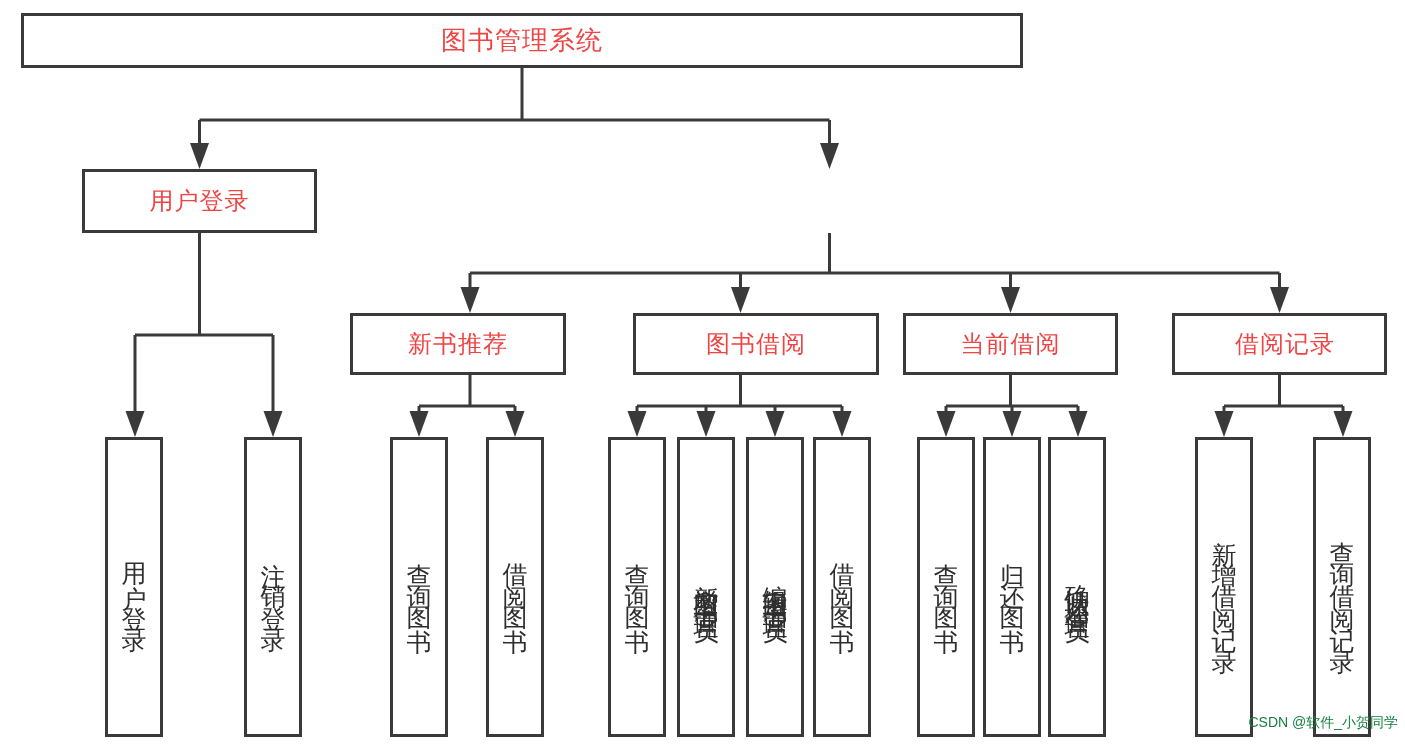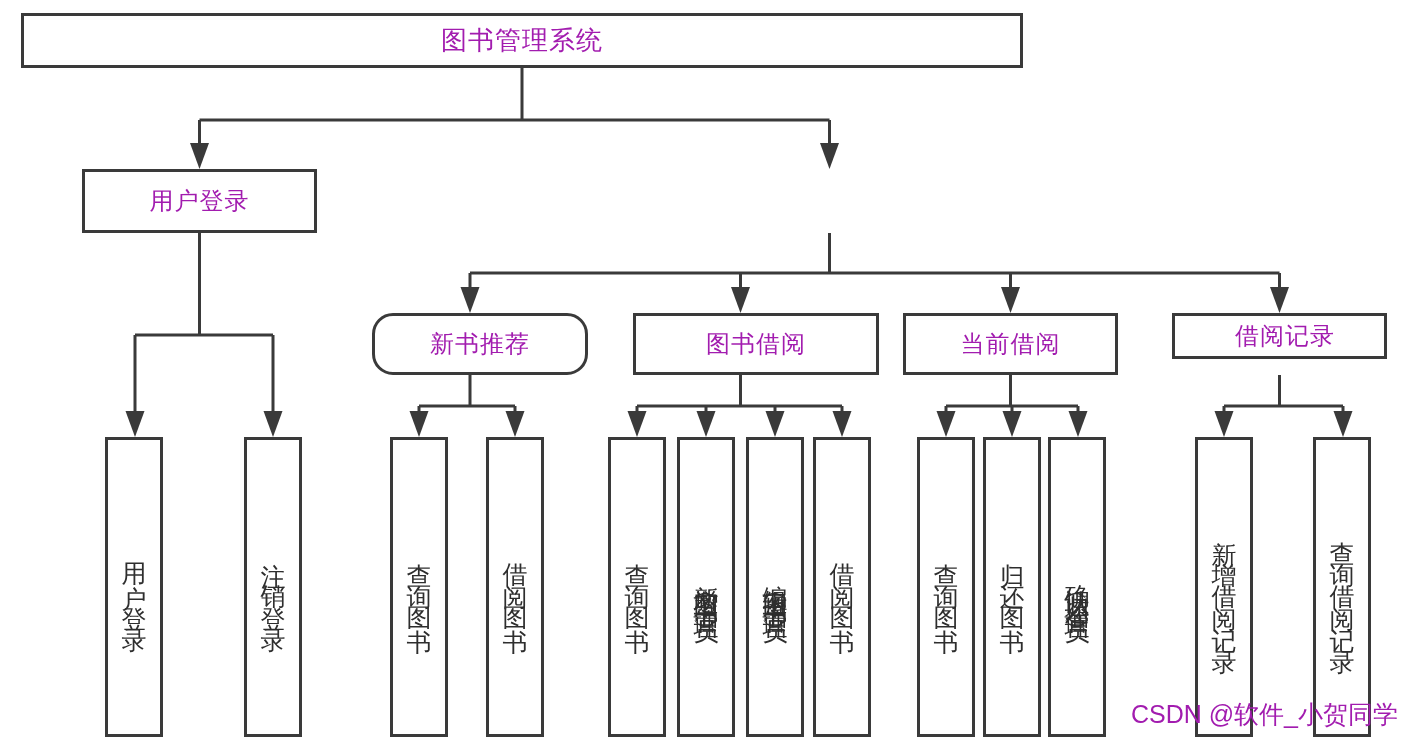--- a/index.html
+++ b/index.html
@@ -21,51 +21,51 @@
     box-sizing: border-box;
     border: 3px solid #3a3a3a;
     background: #fff;
     display: flex;
     align-items: center;
     justify-content: center;
     z-index: 1;
   }
   .node .hlabel {
     font-size: 24px;
-    color: #a21caf;
+    color: #ef4444;
     letter-spacing: 1px;
     white-space: nowrap;
   }
   .node.root .hlabel { font-size: 26px; }
   .node.leaf { top: 437px; width: 58px; height: 300px; }
   .vlabel {
     writing-mode: vertical-rl;
     text-orientation: mixed;
     font-size: 25px;
     color: #2e2e2e;
     line-height: 1;
     white-space: nowrap;
   }
   .watermark {
     position: absolute;
     right: 7px;
-    top: 698px;
-    font-size: 25px;
-    color: #a21caf;
+    top: 714px;
+    font-size: 14px;
+    color: #15803d;
     z-index: 2;
     white-space: nowrap;
   }
   
   .n-root     { left: 21px;  top: 13px;  width: 1002px; height: 55px; }
   .n-login    { left: 82px;  top: 169px; width: 235px;  height: 64px; }
   .n-mgmt     { left: 712px; top: 169px; width: 235px;  height: 64px; }
-  .n-newrec   { left: 372px; top: 313px; width: 216px;  height: 62px; border-radius: 21px; }
+  .n-newrec   { left: 350px; top: 313px; width: 216px;  height: 62px; }
   .n-borrow   { left: 633px; top: 313px; width: 246px;  height: 62px; }
   .n-current  { left: 903px; top: 313px; width: 215px;  height: 62px; }
-  .n-records  { left: 1172px;top: 313px; width: 215px;  height: 46px; padding-left: 11px; }
+  .n-records  { left: 1172px;top: 313px; width: 215px;  height: 62px; padding-left: 11px; }
   
   .l-1  { left: 105px; width: 60px; }
   .l-2  { left: 244px; }
   .l-3  { left: 390px; }
   .l-4  { left: 486px; }
   .l-5  { left: 608px; }
   .l-6  { left: 677px; }
   .l-7  { left: 746px; }
   .l-8  { left: 813px; }
   .l-9  { left: 917px; }

